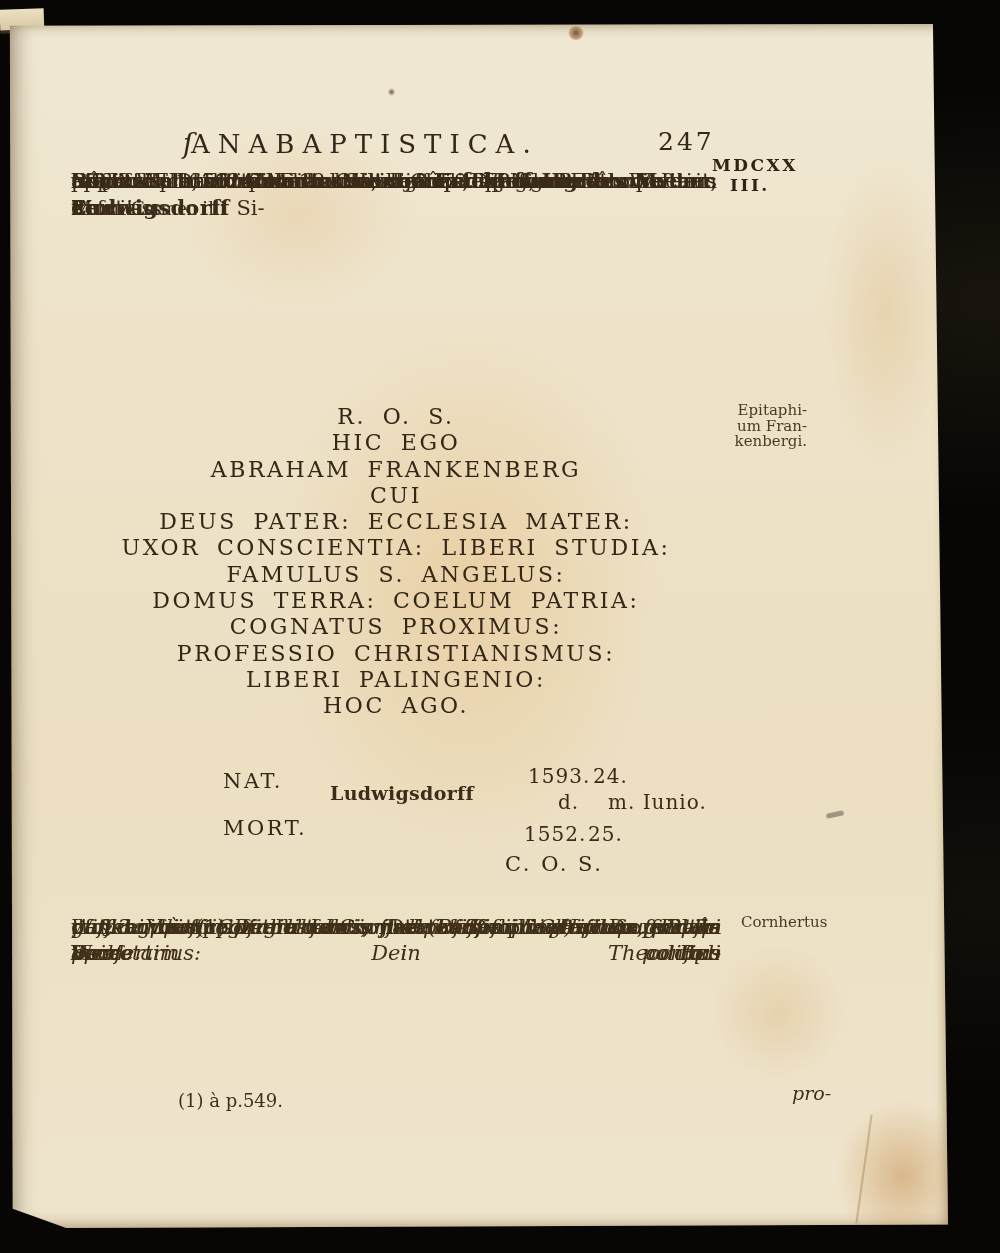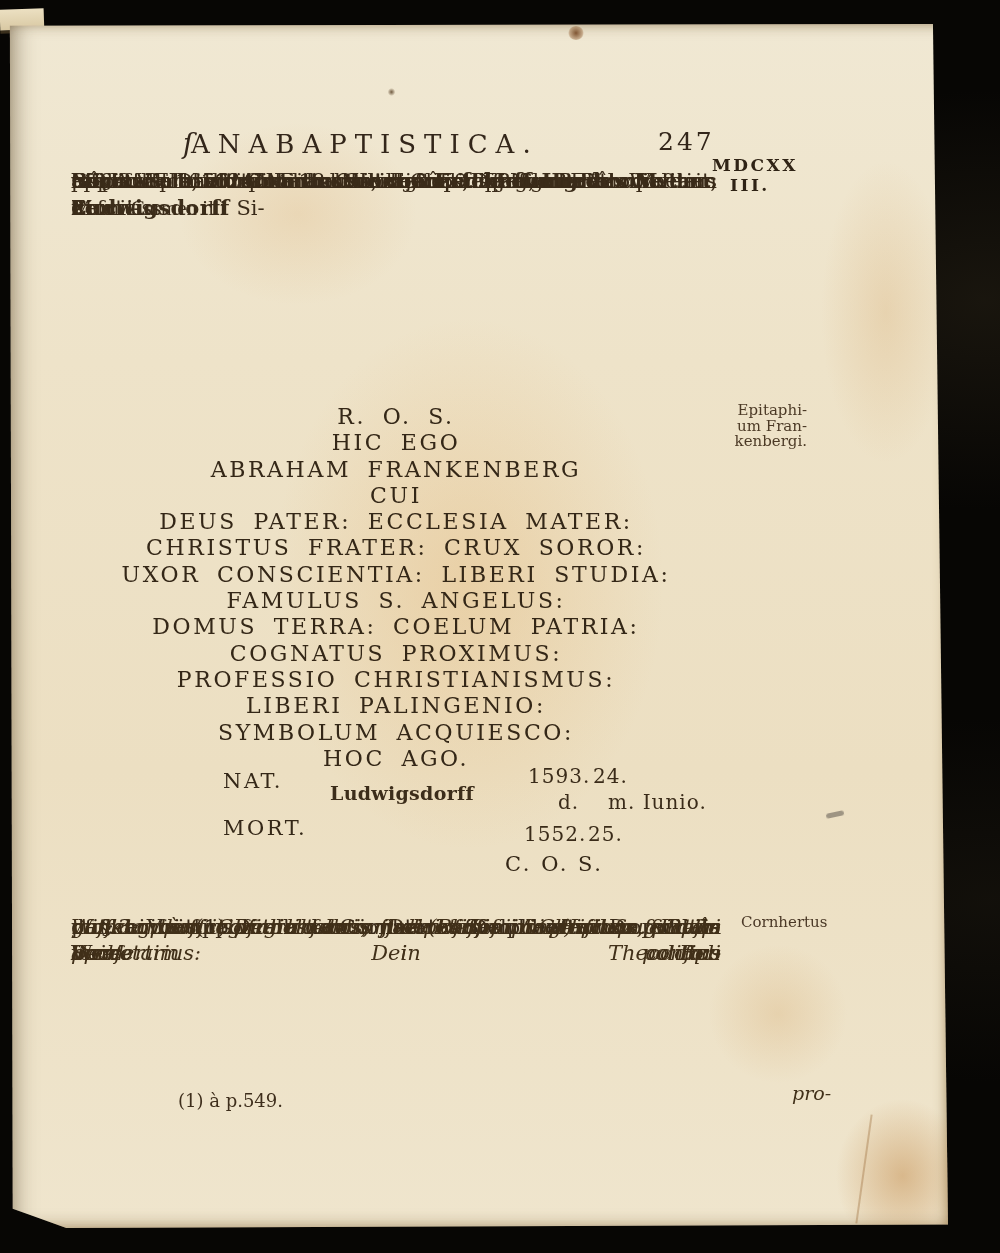--- a/index.html
+++ b/index.html
@@ -121,28 +121,26 @@
     <div>um Fran-</div>
     <div>kenbergi.</div>
   </div>
 
   <div class="epitaph">
     <div class="line">R. O. S.</div>
     <div class="line">HIC EGO</div>
     <div class="line">ABRAHAM FRANKENBERG</div>
     <div class="line">CUI</div>
     <div class="line">DEUS PATER: ECCLESIA MATER:</div>
-    <div class="line">CHRISTUS FRATER: CRUX SOROR:</div>
     <div class="line">UXOR CONSCIENTIA: LIBERI STUDIA:</div>
     <div class="line">FAMULUS S. ANGELUS:</div>
     <div class="line">DOMUS TERRA: COELUM PATRIA:</div>
     <div class="line">COGNATUS PROXIMUS:</div>
     <div class="line">PROFESSIO CHRISTIANISMUS:</div>
     <div class="line">LIBERI PALINGENIO:</div>
-    <div class="line">SYMBOLUM ACQUIESCO:</div>
     <div class="line">HOC AGO.</div>
   </div>
 
   <div class="ink v-label" style="left:215px;top:745px;">NAT.</div>
   <div class="ink bl" style="left:322px;top:758px;font-size:19px;">Ludwigsdorff</div>
   <div class="ink v-num" style="left:520px;top:740px;">1593.</div>
   <div class="ink v-num" style="left:585px;top:740px;">24.</div>
   <div class="ink v-num" style="left:550px;top:766px;">d.</div>
   <div class="ink v-num" style="left:600px;top:766px;">m. Iunio.</div>
   <div class="ink v-label" style="left:215px;top:792px;">MORT.</div>

